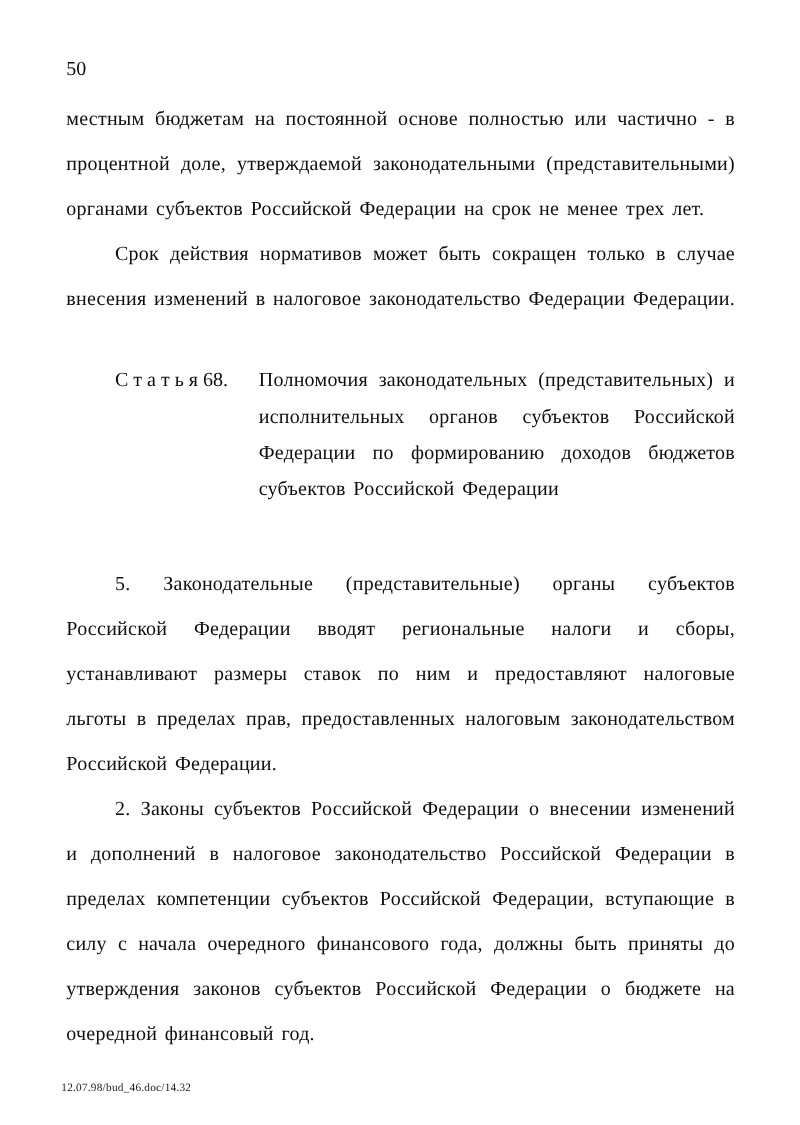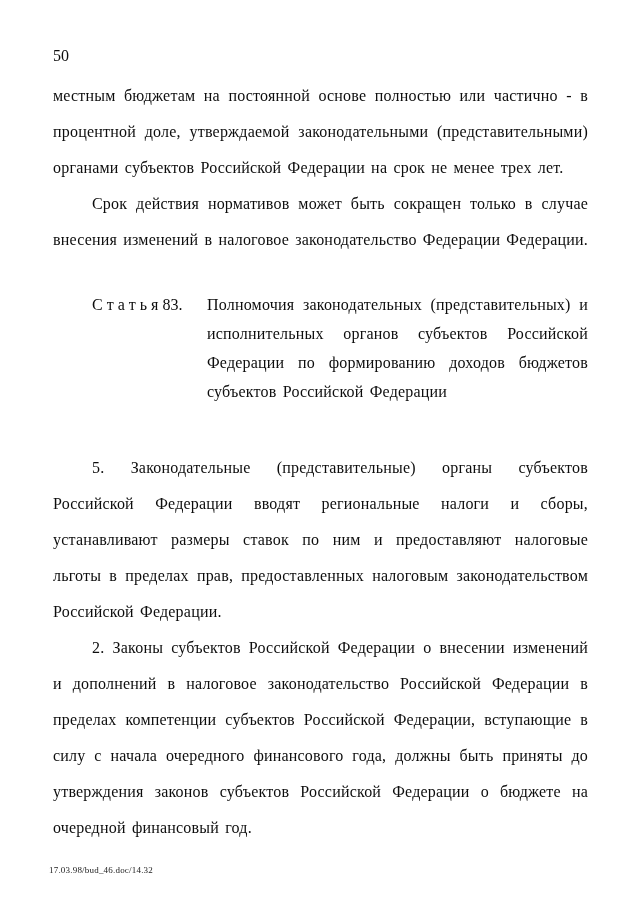--- a/index.html
+++ b/index.html
@@ -76,23 +76,23 @@
 
 <div class="page">
 
   <div class="page-number">50</div>
 
   <p class="body first">местным бюджетам на постоянной основе полностью или частично - в процентной доле, утверждаемой законодательными (представительными) органами субъектов Российской Федерации на срок не менее трех лет.</p>
 
   <p class="body indent">Срок действия нормативов может быть сокращен только в случае внесения изменений в налоговое законодательство Федерации Федерации.</p>
 
   <div class="article">
-    <div class="article-label">С т а т ь я  83.</div>
+    <div class="article-label">С т а т ь я  68.</div>
     <div class="article-title">Полномочия законодательных (представительных) и исполнительных органов субъектов Российской Федерации по формированию доходов бюджетов субъектов Российской Федерации</div>
   </div>
 
   <p class="body indent">5. Законодательные (представительные) органы субъектов Российской Федерации вводят региональные налоги и сборы, устанавливают размеры ставок по ним и предоставляют налоговые льготы в пределах прав, предоставленных налоговым законодательством Российской Федерации.</p>
 
   <p class="body indent">2. Законы субъектов Российской Федерации о внесении изменений и дополнений в налоговое законодательство Российской Федерации в пределах компетенции субъектов Российской Федерации, вступающие в силу с начала очередного финансового года, должны быть приняты до утверждения законов субъектов Российской Федерации о бюджете на очередной финансовый год.</p>
 
-  <div class="footer">17.03.98/bud_46.doc/14.32</div>
+  <div class="footer">12.07.98/bud_46.doc/14.32</div>
 
 </div>
 
 </body></html>

